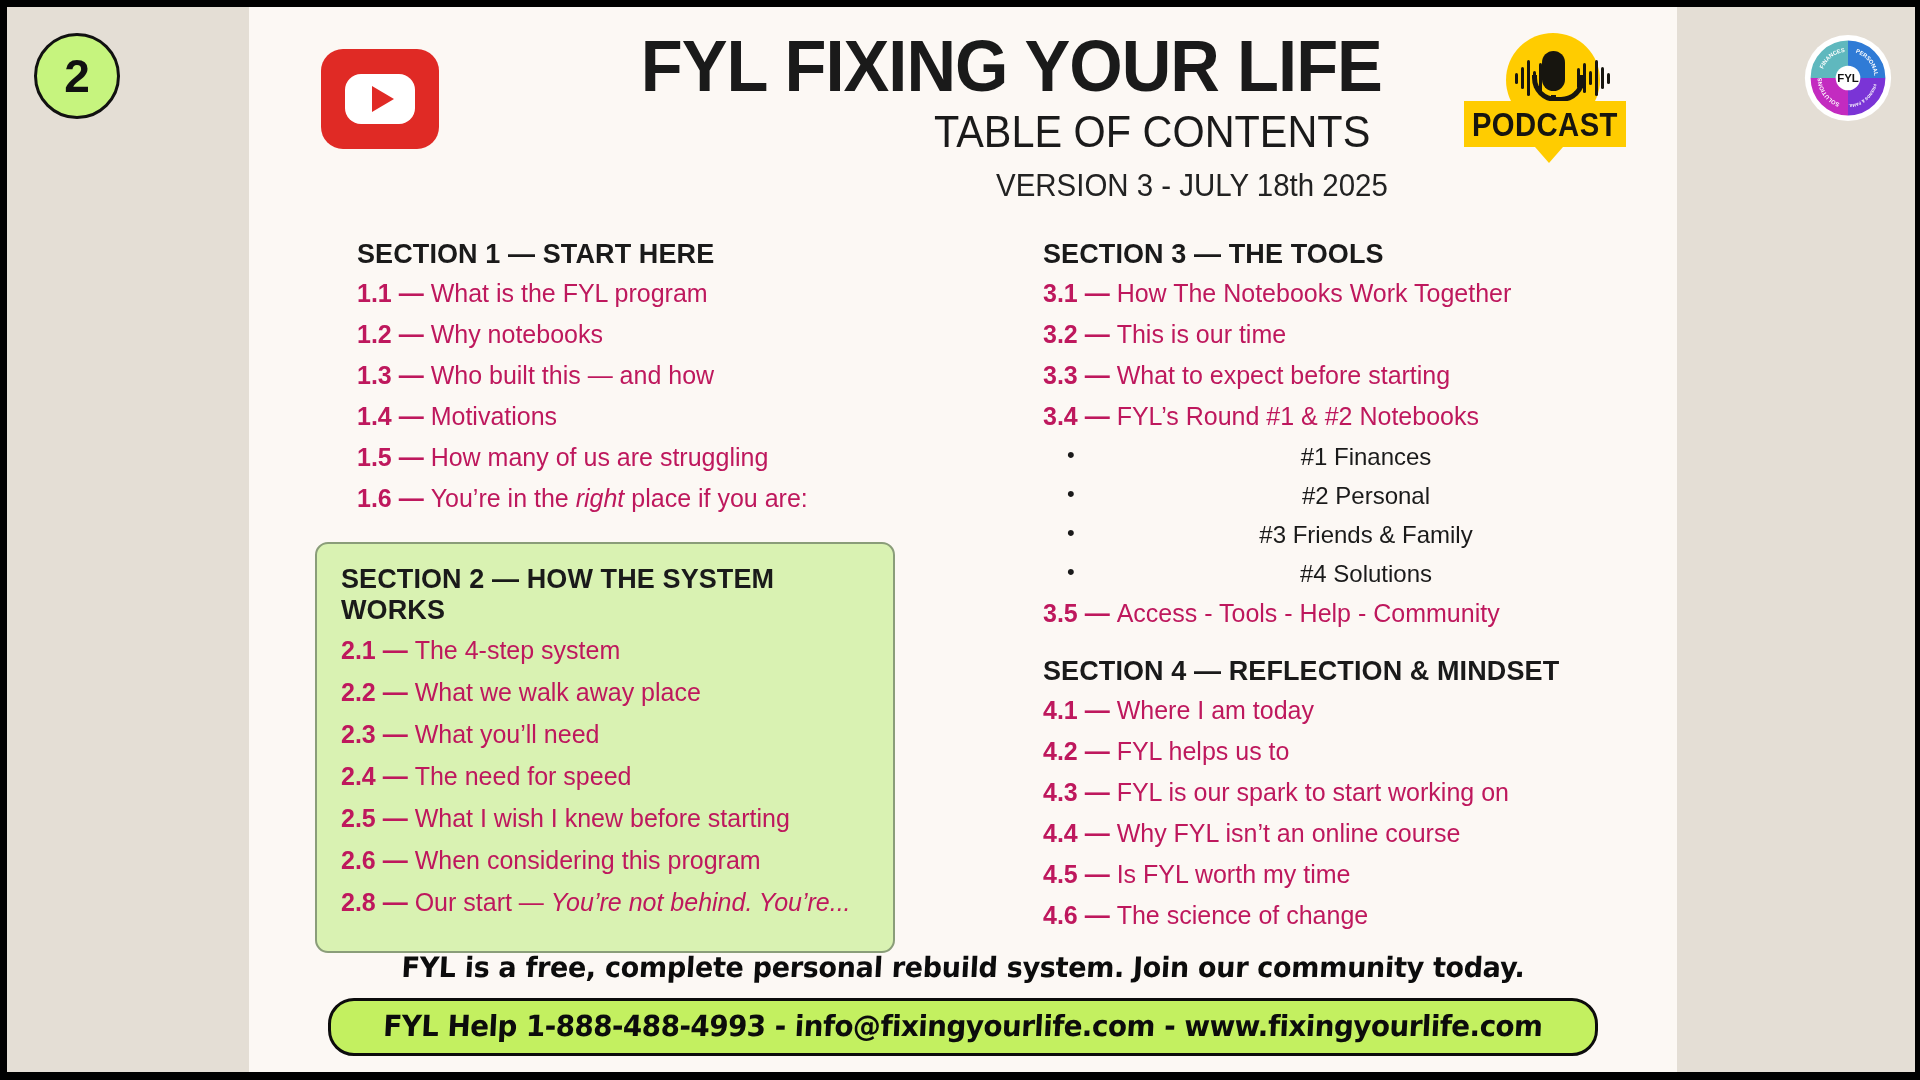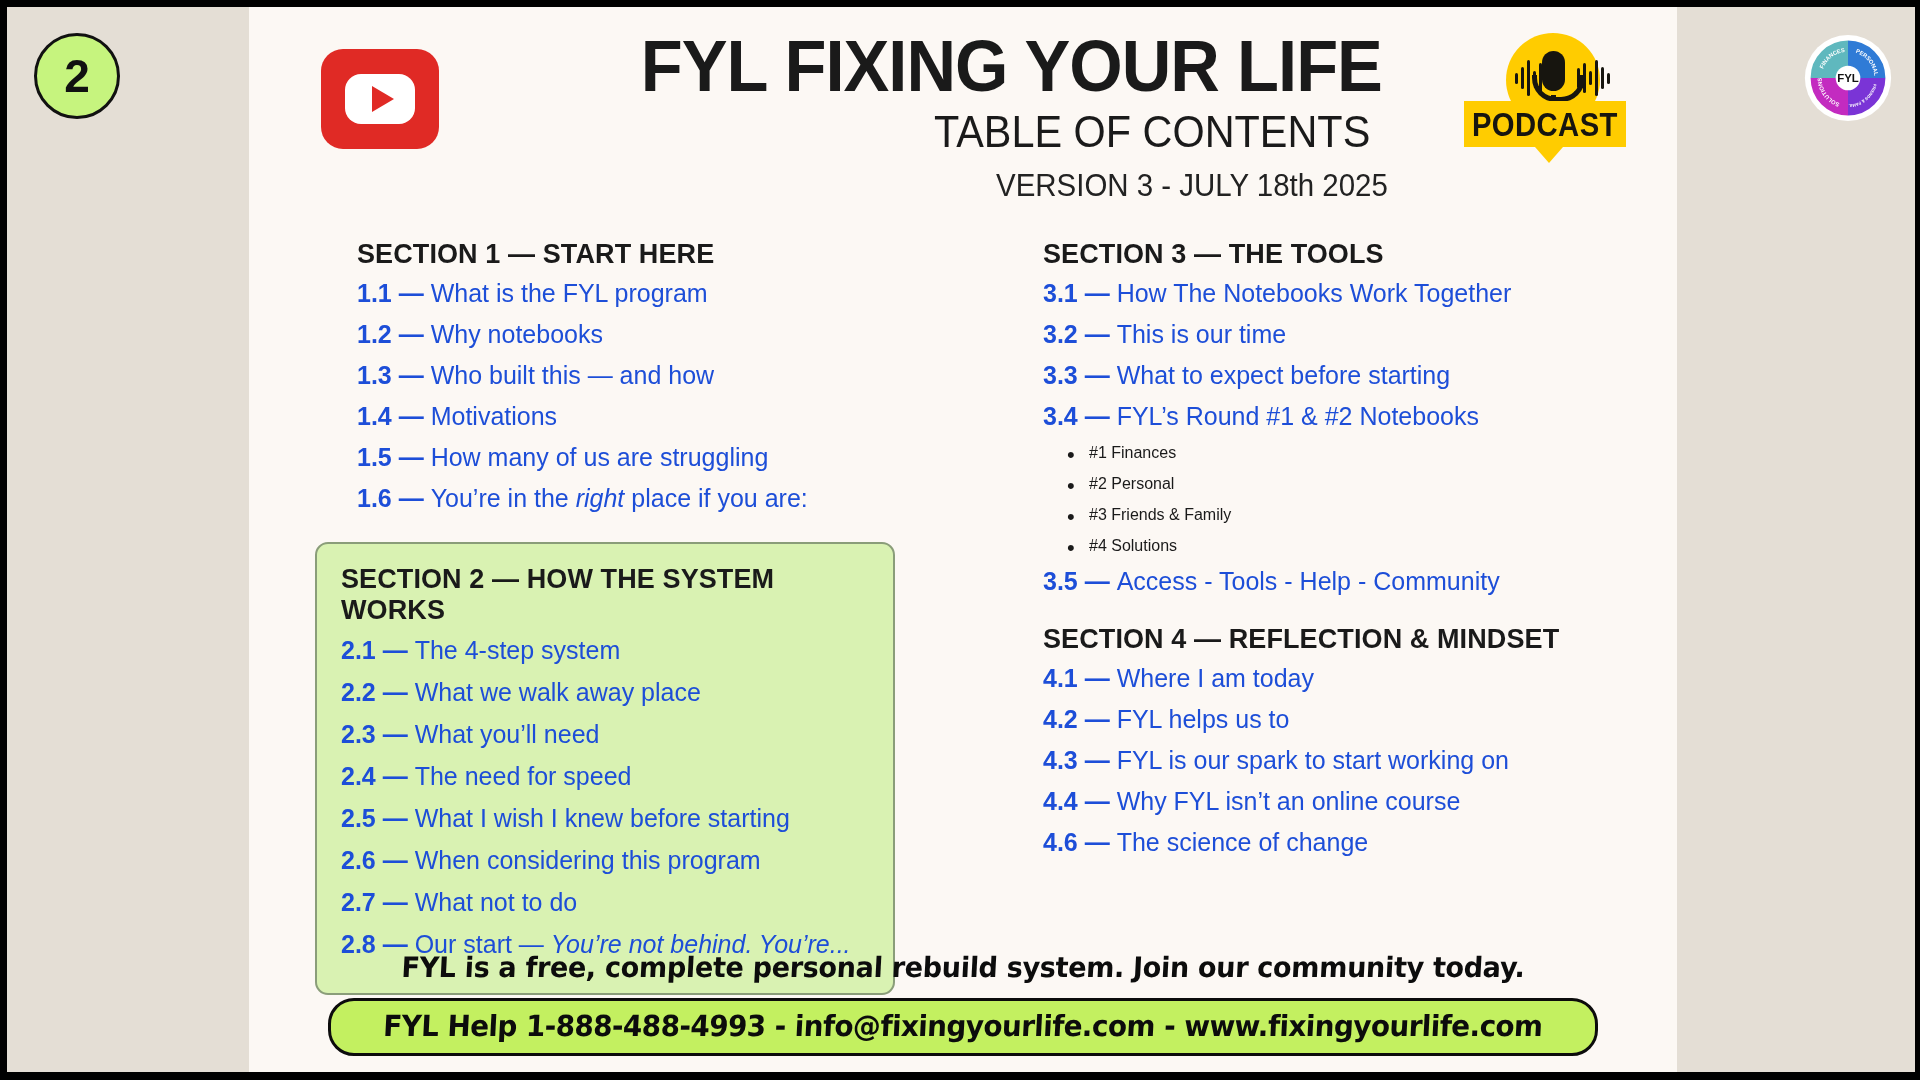--- a/index.html
+++ b/index.html
@@ -241,42 +241,43 @@
 
   .sec-head {
     font-size: 27px;
     font-weight: bold;
     color: #1A1A1A;
     letter-spacing: 0.1px;
     margin-bottom: 11px;
   }
   .toc-item {
     font-size: 25px;
-    color: #1d4ed8;
+    color: #be185d;
     line-height: 1.0;
     margin-bottom: 16px;
     white-space: nowrap;
   }
   .toc-item .num {
     font-weight: bold;
   }
   .toc-item em {
     font-style: italic;
   }
   .bullets {
     margin: 0 0 10px 0;
     padding: 0 0 0 46px;
     list-style: none;
   }
   .bullets li {
-    font-size: 16px;
+    font-size: 24px;
     color: #1A1A1A;
     line-height: 1.0;
     margin-bottom: 15px;
     position: relative;
+    text-align: center;
   }
   .bullets li::before {
     content: "\2022";
     position: absolute;
     left: -22px;
     top: -1px;
     font-size: 22px;
   }
 
   
@@ -435,21 +436,20 @@
 
       <div class="sec2-box">
         <div class="sec-head">SECTION 2 — HOW THE SYSTEM WORKS</div>
         <div id="sec2-items">
             <div class="toc-item"><span class="num">2.1 — </span><span>The 4-step system</span></div>
             <div class="toc-item"><span class="num">2.2 — </span><span>What we walk away place</span></div>
             <div class="toc-item"><span class="num">2.3 — </span><span>What you’ll need</span></div>
             <div class="toc-item"><span class="num">2.4 — </span><span>The need for speed</span></div>
             <div class="toc-item"><span class="num">2.5 — </span><span>What I wish I knew before starting</span></div>
             <div class="toc-item"><span class="num">2.6 — </span><span>When considering this program</span></div>
-            <div class="toc-item"><span class="num">2.7 — </span><span>What not to do</span></div>
             <div class="toc-item"><span class="num">2.8 — </span><span>Our start — </span><em>You’re not behind. You’re...</em><span></span></div>
           </div>
       </div>
 
       <div class="col col-right">
         <div class="sec-head">SECTION 3 — THE TOOLS</div>
         <div id="sec3-items">
             <div class="toc-item"><span class="num">3.1 — </span><span>How The Notebooks Work Together</span></div>
             <div class="toc-item"><span class="num">3.2 — </span><span>This is our time</span></div>
             <div class="toc-item"><span class="num">3.3 — </span><span>What to expect before starting</span></div>
@@ -461,20 +461,21 @@
               <li>#4 Solutions</li>
             </ul>
             <div class="toc-item"><span class="num">3.5 — </span><span>Access - Tools - Help - Community</span></div>
           </div>
         <div class="sec-head sec4-head">SECTION 4 — REFLECTION &amp; MINDSET</div>
         <div id="sec4-items">
             <div class="toc-item"><span class="num">4.1 — </span><span>Where I am today</span></div>
             <div class="toc-item"><span class="num">4.2 — </span><span>FYL helps us to</span></div>
             <div class="toc-item"><span class="num">4.3 — </span><span>FYL is our spark to start working on</span></div>
             <div class="toc-item"><span class="num">4.4 — </span><span>Why FYL isn’t an online course</span></div>
+            <div class="toc-item"><span class="num">4.5 — </span><span>Is FYL worth my time</span></div>
             <div class="toc-item"><span class="num">4.6 — </span><span>The science of change</span></div>
           </div>
       </div>
 
     </div>
 
     <div class="footer">
       <div class="tagline">FYL is a free, complete personal rebuild system. Join our community today.</div>
       <div class="contact-bar">
         <span>FYL Help 1-888-488-4993 - info@fixingyourlife.com - www.fixingyourlife.com</span>

